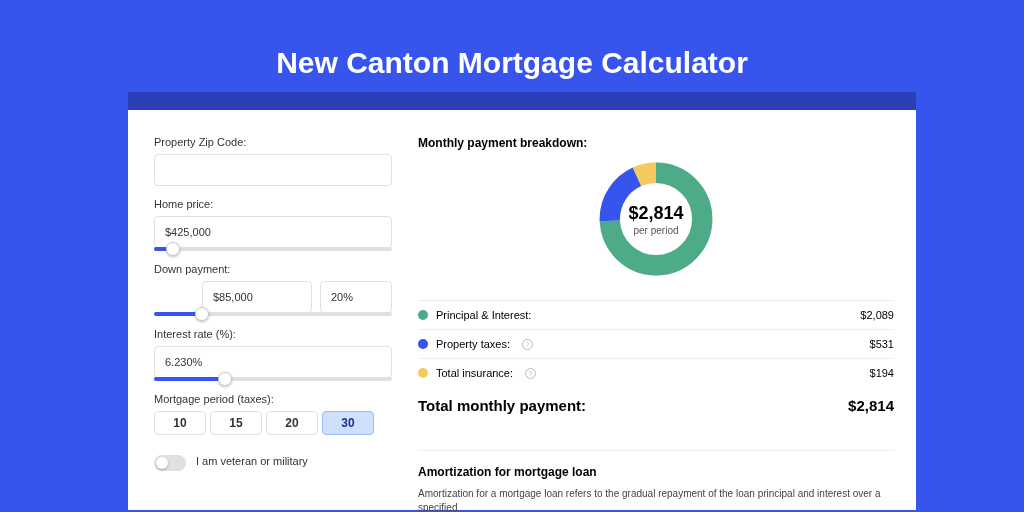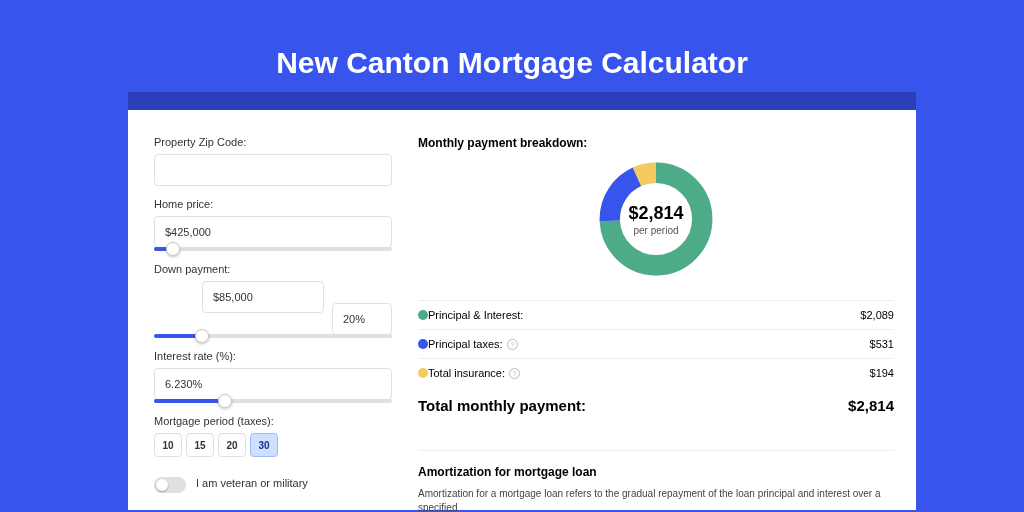--- a/index.html
+++ b/index.html
@@ -11,39 +11,39 @@
   .left { width: 238px; flex-shrink: 0; }
   .right { flex: 1; padding-left: 6px; }
   .lbl { font-size: 11px; color: #333; margin-bottom: 6px; display: block; }
   .field { width: 100%; border: 1px solid #e0e0e0; border-radius: 4px; height: 32px; padding: 0 10px; font-size: 11px; color: #333; background: #fff; font-family: inherit; }
   .group { margin-bottom: 12px; }
   .track { position: relative; height: 4px; background: #e0e0e0; border-radius: 2px; margin-top: -1px; }
   .track-fill { position: absolute; left: 0; top: 0; bottom: 0; background: #3754ed; border-radius: 2px; }
   .thumb { position: absolute; top: 50%; width: 14px; height: 14px; border-radius: 50%; background: #fff; border: 1px solid #ccc; box-shadow: 0 1px 3px rgba(0,0,0,.25); transform: translate(-50%, -50%); }
   .split { display: flex; gap: 8px; }
   .split .field:first-child { flex: 1; margin-left: 48px; }
-  .split .field:last-child { width: 60px; margin-top: 22px; }
+  .split .field:last-child { width: 72px; }
   .periods { display: flex; gap: 4px; }
-  .pbtn { width: 28px; height: 24px; border: 1px solid #e0e0e0; border-radius: 4px; background: #fff; font-size: 10px; font-weight: 600; color: #333; display: flex; align-items: center; justify-content: center; cursor: pointer; }
+  .pbtn { width: 52px; height: 24px; border: 1px solid #e0e0e0; border-radius: 4px; background: #fff; font-size: 12px; font-weight: 600; color: #333; display: flex; align-items: center; justify-content: center; cursor: pointer; }
   .pbtn.sel { background: #cfe0ff; border-color: #9bb9ff; color: #1b2e8a; }
   .vet { display: flex; align-items: flex-start; gap: 10px; margin-top: 20px; }
   .toggle { width: 32px; height: 16px; border-radius: 10px; background: #e0e0e0; position: relative; cursor:pointer; }
   .toggle::after { content: ""; position: absolute; left: 2px; top: 2px; width: 12px; height: 12px; border-radius: 50%; background: #fff; box-shadow: 0 1px 2px rgba(0,0,0,.3); }
   .vet-lbl { font-size: 11px; color: #333; }
   .sect-title { font-size: 12px; font-weight: 700; color: #000; margin-bottom: 8px; }
   .donut-wrap { display: flex; justify-content: center; padding: 0 0 20px 0; }
   .donut { position: relative; width: 122px; height: 122px; }
   .donut svg { width: 122px; height: 122px; transform: rotate(-90deg); }
   .donut-center { position: absolute; inset: 0; display: flex; flex-direction: column; align-items: center; justify-content: center; }
   .dc-amt { font-size: 18px; font-weight: 700; color: #000; }
   .dc-sub { font-size: 10px; color: #555; margin-top: 1px; }
   .legend-row { display: flex; align-items: center; justify-content: space-between; padding: 8px 0; border-top: 1px solid #eee; font-size: 11px; }
   .legend-row:last-child { border-bottom: 1px solid #eee; }
   .legend-row:first-child { border-top: 1px solid #eee; }
-  .legend-left { display: flex; align-items: center; gap: 0; }
+  .legend-left { display: flex; align-items: center; gap: 8px; }
   .dot { width: 10px; height: 10px; border-radius: 50%; flex-shrink: 0; }
   .info { width: 11px; height: 11px; border: 1px solid #bbb; border-radius: 50%; display: inline-flex; align-items: center; justify-content: center; font-size: 7px; color: #bbb; margin-left: 4px; }
   .legend-val { font-weight: 400; color: #000; }
   .total-row { display: flex; justify-content: space-between; padding: 10px 0; font-size: 15px; font-weight: 700; }
   .amort { margin-top: 26px; border-top: 1px solid #eee; padding-top: 14px; }
   .amort-p { font-size: 10px; color: #444; margin-top: 8px; line-height: 1.4; }
 </style>
 </head>
 <body>
 
@@ -127,21 +127,21 @@
     <div class="legend-row">
       <div class="legend-left">
         <span class="dot" style="background:#4dab87"></span>
         <span>Principal &amp; Interest:</span>
       </div>
       <span class="legend-val">$2,089</span>
     </div>
     <div class="legend-row">
       <div class="legend-left">
         <span class="dot" style="background:#3754ed"></span>
-        <span>Principal taxes:</span>
+        <span>Property taxes:</span>
         <span class="info">?</span>
       </div>
       <span class="legend-val">$531</span>
     </div>
     <div class="legend-row">
       <div class="legend-left">
         <span class="dot" style="background:#f4c95d"></span>
         <span>Total insurance:</span>
         <span class="info">?</span>
       </div>

